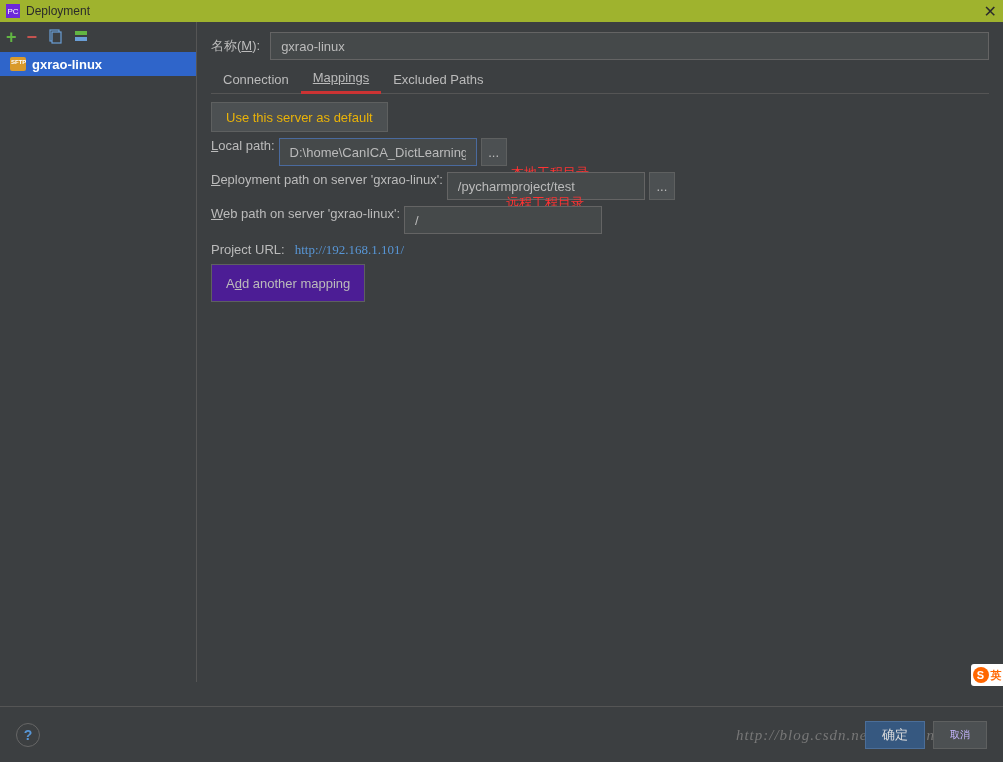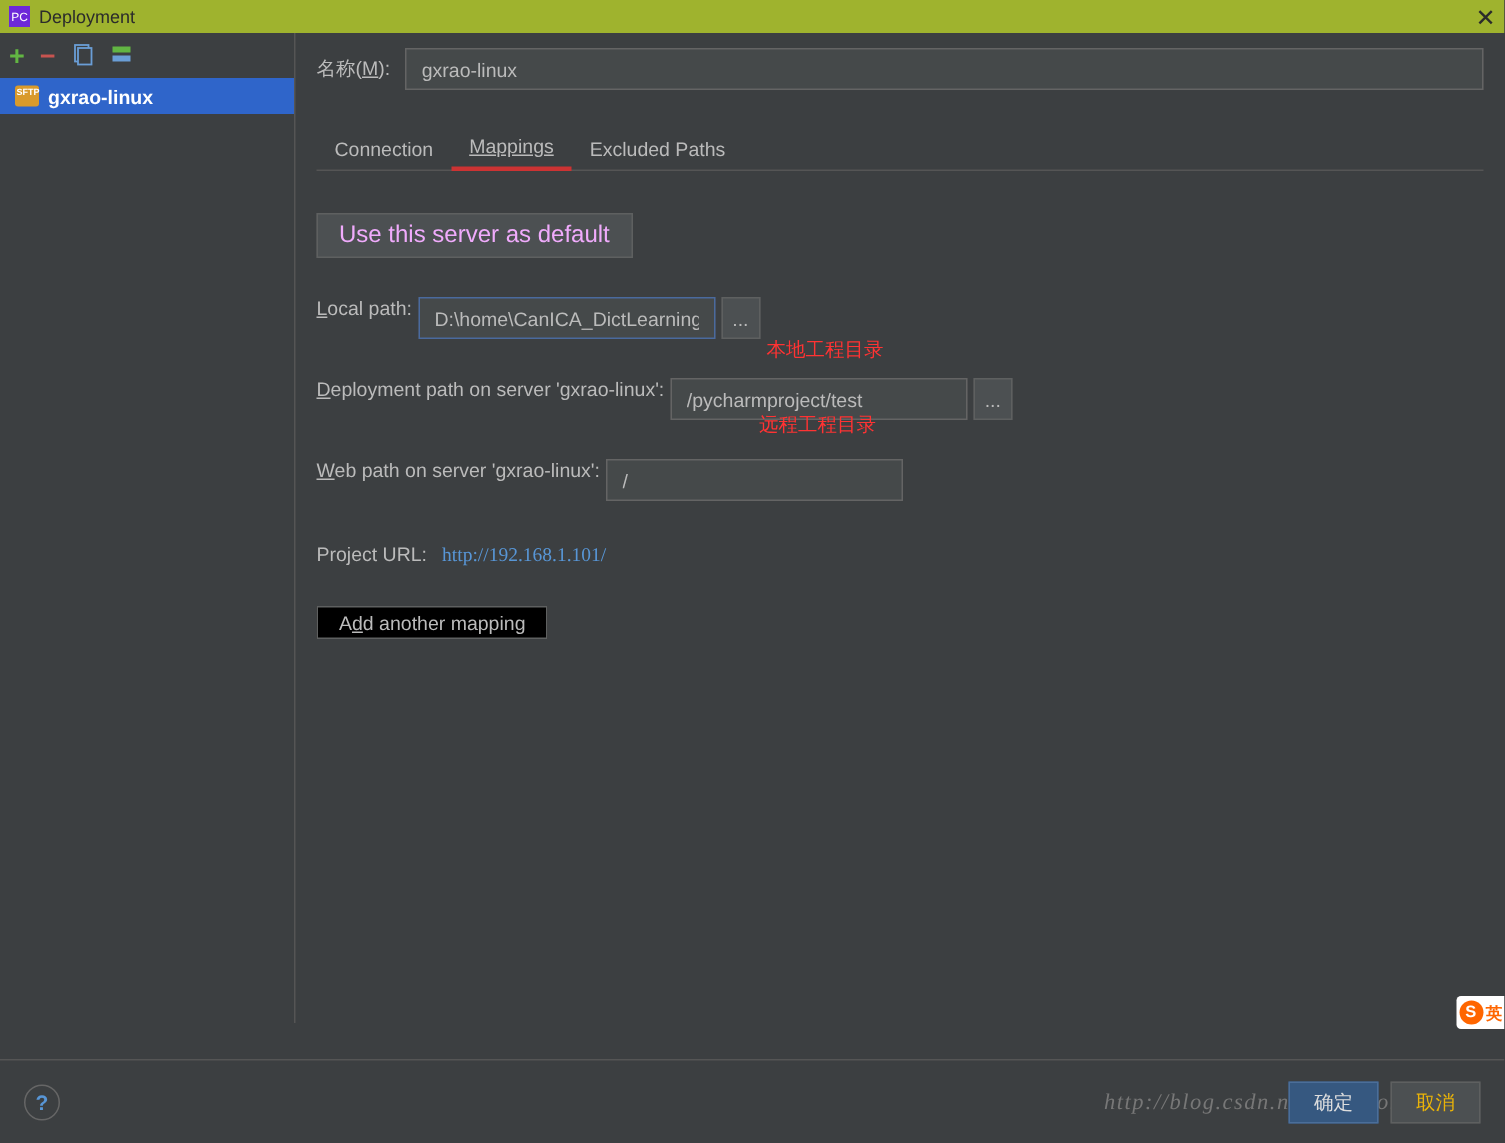--- a/index.html
+++ b/index.html
@@ -16,56 +16,56 @@
 
 .sidebar { width: 197px; background: #3c3f41; border-right: 1px solid #555; }
 .toolbar { height: 30px; display: flex; align-items: center; padding: 0 6px; gap: 10px; }
 .toolbar span { cursor: pointer; display: inline-flex; align-items: center; }
 .server-list { }
 .server-item { height: 24px; display: flex; align-items: center; padding: 0 10px; background: #2f65ca; color: #fff; font-size: 13px; font-weight: bold; gap: 6px; }
 .server-item .sicon { width: 16px; height: 14px; background: #d99a2b; border-radius: 2px; position: relative; }
 .server-item .sicon::before { content: "SFTP"; position: absolute; font-size: 6px; color: #fff; top: 2px; left: 1px; }
 
 
-.content { flex: 1; padding: 10px 14px 10px 14px; display: flex; flex-direction: column; gap: 20px; position: relative; }
+.content { flex: 1; padding: 10px 14px 10px 14px; display: flex; flex-direction: column; gap: 0; position: relative; }
 
 .name-row { display: flex; align-items: center; gap: 10px; }
 .name-row label { font-size: 13px; color: #bbb; }
 .name-row label u { text-decoration: underline; }
 .name-input { flex: 1; height: 28px; background: #45494a; border: 1px solid #646464; color: #bbbbbb; padding: 0 10px; font-size: 13px; }
 
 .tabs { display: flex; border-bottom: 1px solid #555; margin-top: 4px; align-items: flex-end; }
 .tab { padding: 6px 12px; font-size: 13px; color: #bbb; cursor: pointer; }
 .tab.active { border-bottom: 3px solid #cc3333; margin-bottom: -1px; text-decoration: underline; }
 
-.default-btn { width: auto; height: 30px; background: #4c5052; border: 1px solid #5e6060; color: #f0abfc; padding: 0 14px; font-size: 16px; cursor: pointer; align-self: flex-start; margin-top: 8px; }
+.default-btn { width: auto; height: 30px; background: #4c5052; border: 1px solid #5e6060; color: #eab308; padding: 0 14px; font-size: 13px; cursor: pointer; align-self: flex-start; margin-top: 8px; }
 
 .field-group { display: flex; flex-direction: row; gap: 4px; margin-top: 6px; position: relative; }
 .field-label { font-size: 13px; color: #bbb; }
 .field-label u { text-decoration: underline; }
 .field-row { display: flex; gap: 4px; }
 .field-input { flex: 1; height: 28px; background: #45494a; border: 1px solid #646464; color: #bbbbbb; padding: 0 10px; font-size: 13px; }
 .field-input.focused { border: 1px solid #4a6a9e; }
 .browse-btn { width: 26px; height: 28px; background: #4c5052; border: 1px solid #5e6060; color: #bbb; font-size: 13px; cursor: pointer; }
 
 .annotation { position: absolute; color: #ff3333; font-size: 13px; pointer-events: none; }
 
 .url-row { display: flex; gap: 10px; font-size: 13px; margin-top: 8px; }
 .url-row .link { color: #5896d6; font-family: Liberation Serif, serif; }
 
-.add-btn { height: 22px; background: #000000; border: 1px solid #5e6060; color: #bbb; padding: 0 14px; font-size: 13px; cursor: pointer; align-self: flex-start; margin-top: 6px; }
+.add-btn { height: 38px; background: #4c1d95; border: 1px solid #5e6060; color: #bbb; padding: 0 14px; font-size: 13px; cursor: pointer; align-self: flex-start; margin-top: 6px; }
 .add-btn u { text-decoration: underline; }
 
 
 .footer { position: absolute; bottom: 0; left: 0; right: 0; height: 56px; border-top: 1px solid #555; display: flex; align-items: center; padding: 0 16px; background: #3c3f41; }
 .help-icon { width: 24px; height: 24px; border-radius: 50%; border: 1px solid #666; display: flex; align-items: center; justify-content: center; color: #5896d6; font-size: 14px; font-weight: bold; cursor: pointer; }
 .watermark { position: absolute; right: 30px; bottom: 18px; color: #777; font-size: 15px; font-style: italic; font-family: Georgia, serif; letter-spacing: 1px; }
 .footer-buttons { position: absolute; right: 16px; display: flex; gap: 8px; }
 .ok-btn { height: 28px; padding: 0 16px; background: #365880; border: 1px solid #4b6e99; color: #ddd; font-size: 13px; cursor: pointer; }
-.cancel-btn { height: 28px; padding: 0 16px; background: #4c5052; border: 1px solid #5e6060; color: #eab308; font-size: 13px; cursor: pointer; }
+.cancel-btn { height: 28px; padding: 0 16px; background: #4c5052; border: 1px solid #5e6060; color: #c4b5fd; font-size: 10px; cursor: pointer; }
 
 .sogou-badge { position: absolute; right: 0; bottom: 76px; width: 32px; height: 22px; background: #fff; border-radius: 3px 0 0 3px; display: flex; align-items: center; justify-content: center; font-size: 11px; color: #ff6600; font-weight: bold; }
 .sogou-badge::before { content: "S"; background: #ff6600; color: #fff; width: 16px; height: 16px; border-radius: 50%; display: inline-flex; align-items: center; justify-content: center; margin-right: 2px; }
 </style>
 </head>
 <body>
 
 <div class="titlebar">
   <div class="app-icon">PC</div>
   <span>Deployment</span>

